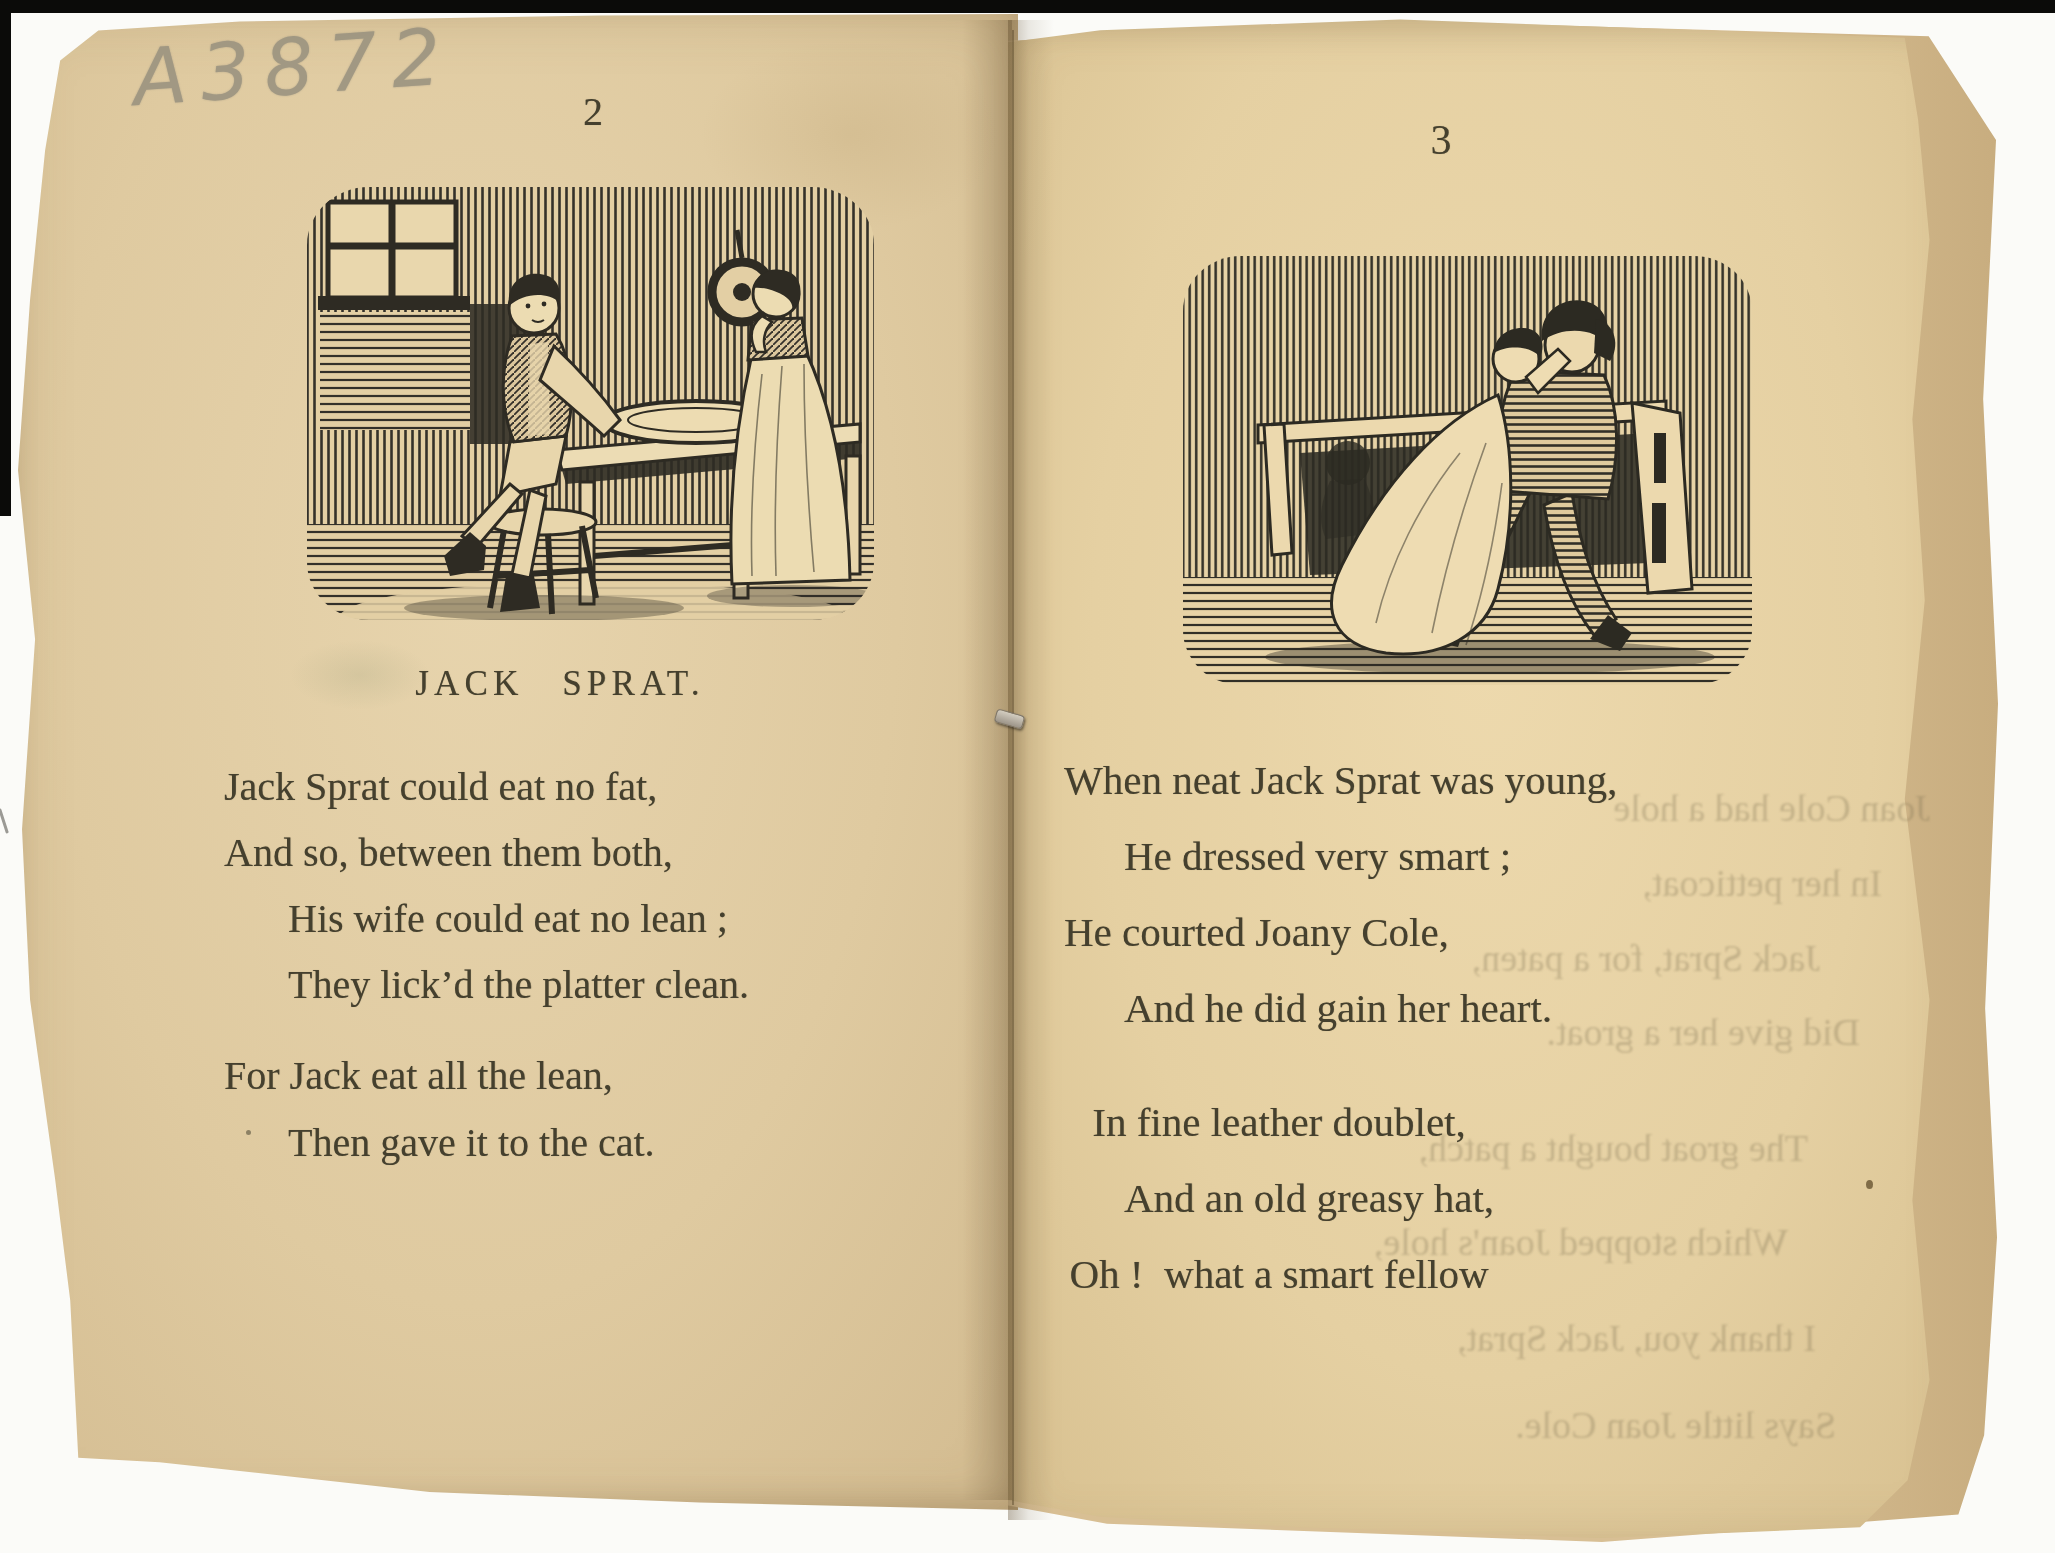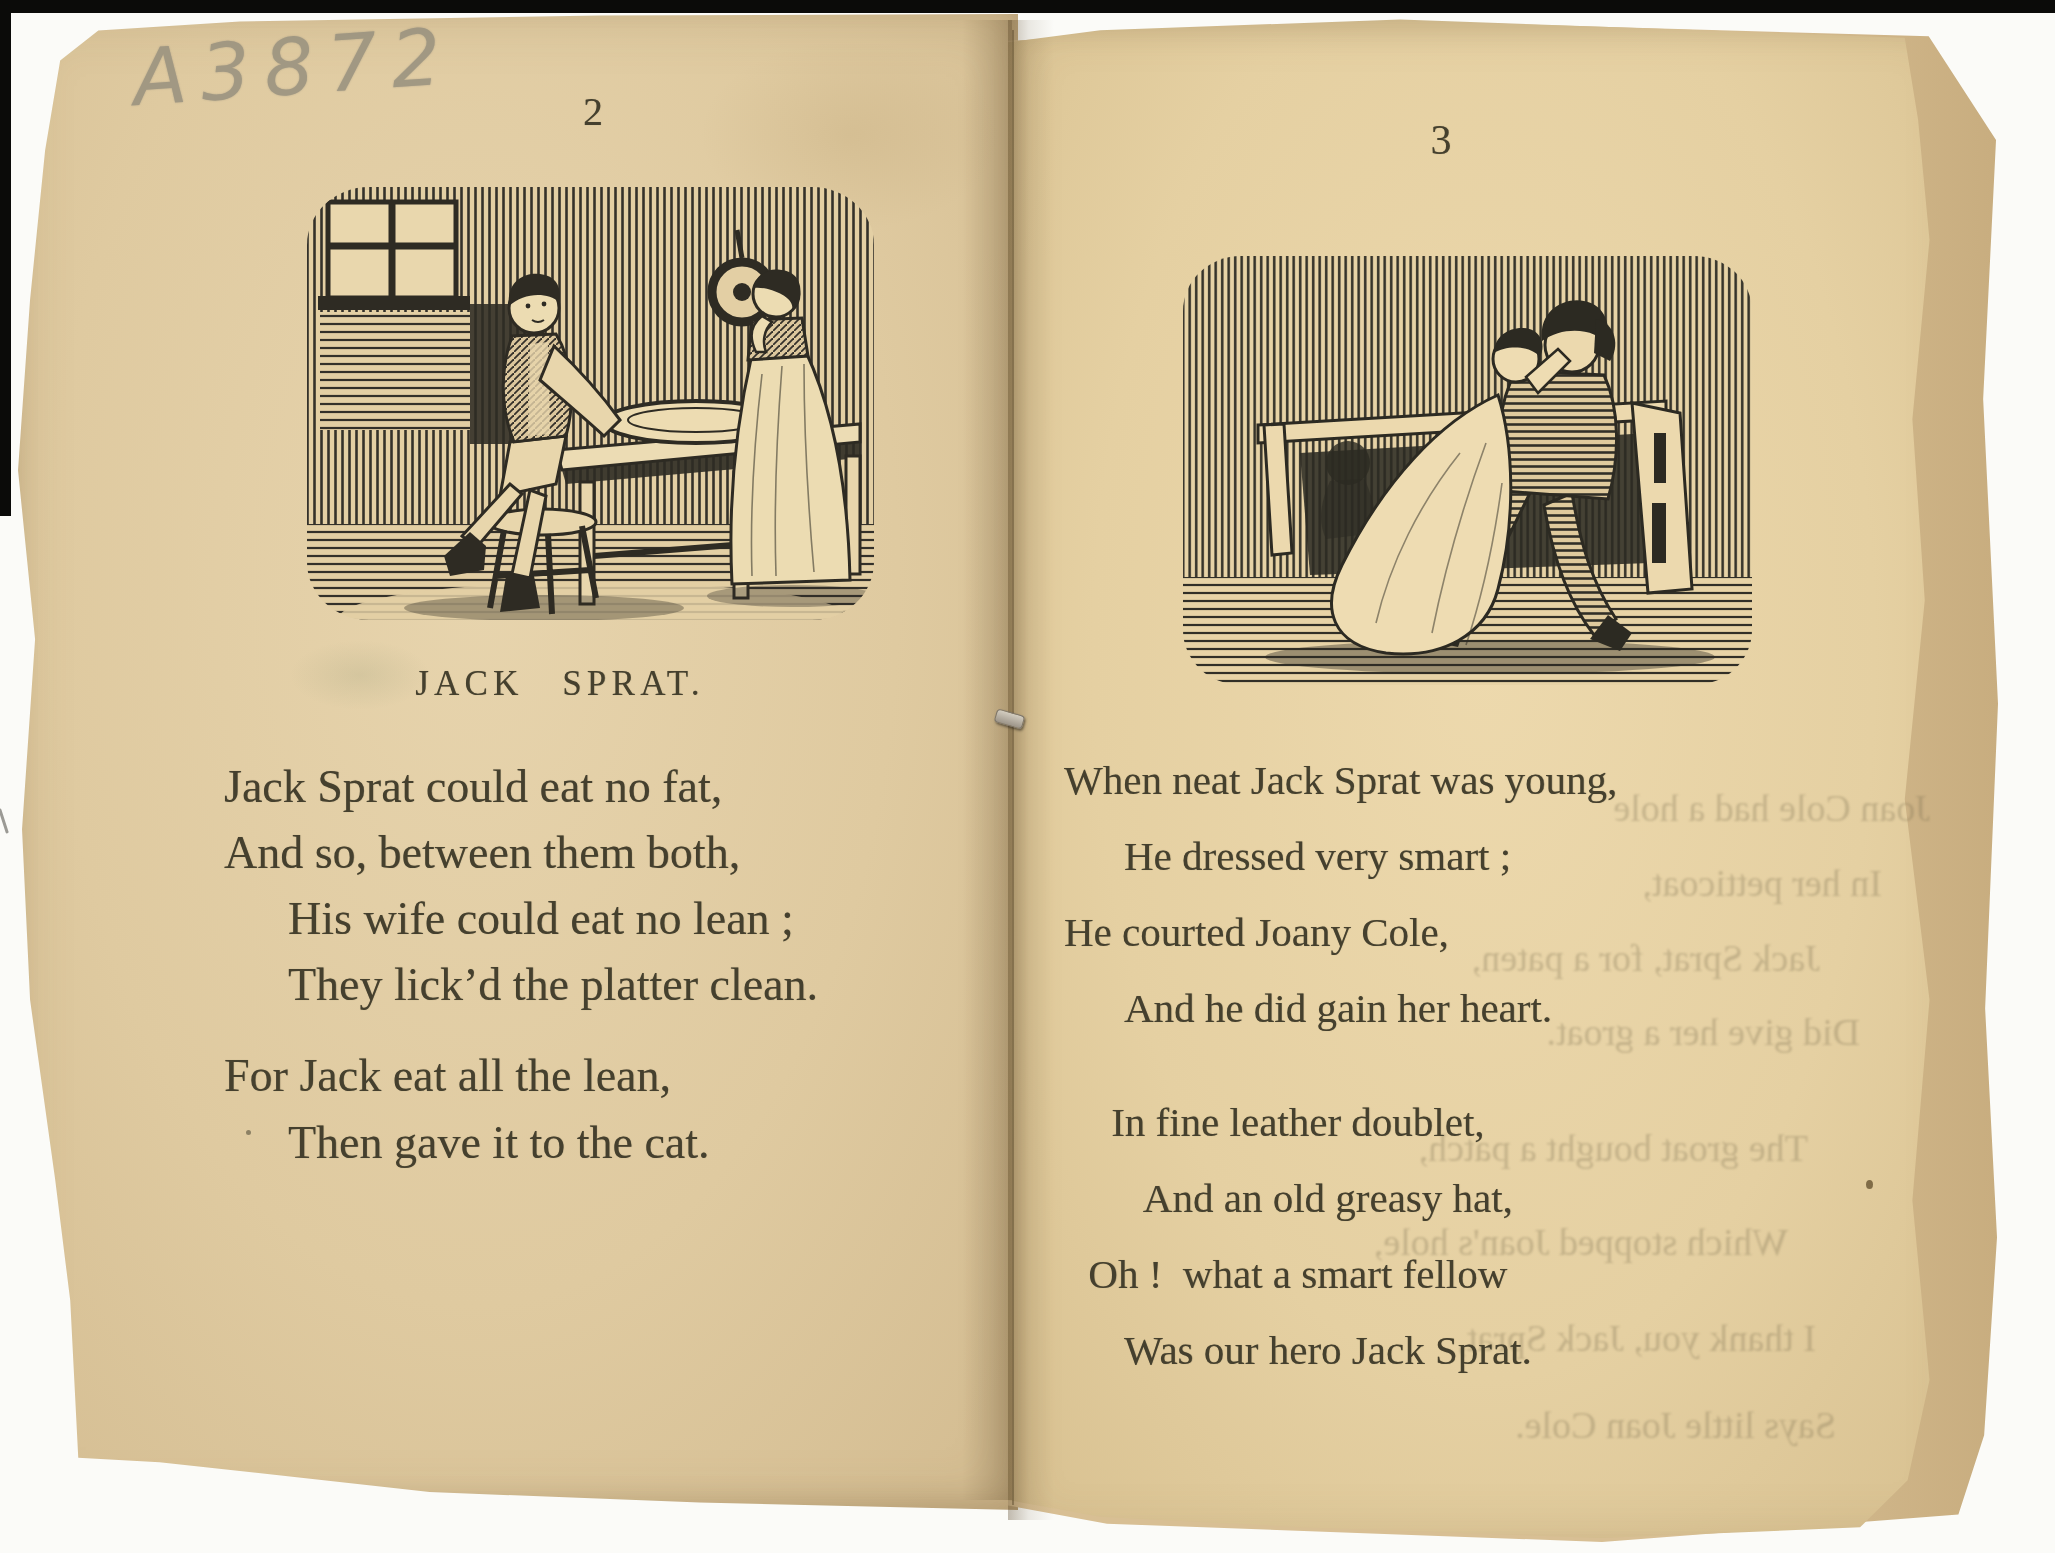--- a/index.html
+++ b/index.html
@@ -54,21 +54,21 @@
   .ink{color:#45402e;text-shadow:.3px .3px .7px rgba(60,55,38,.45);}
   .pencil-mark{position:absolute;left:133px;top:22px;z-index:6;
     font-family:"DejaVu Sans",sans-serif;font-style:italic;font-size:78px;
     color:#97907e;letter-spacing:14px;transform:rotate(-4deg);opacity:.85;
     text-shadow:0 0 2px rgba(150,143,125,.7);}
   .pagenum{position:absolute;z-index:6;font-size:40px;}
   .pagenum-2{left:558px;top:88px;width:70px;text-align:center;}
   .pagenum-3{left:1406px;top:116px;width:70px;text-align:center;font-size:42px;}
   .poem-title{position:absolute;left:230px;top:664px;width:660px;z-index:6;text-align:center;
     font-size:35px;letter-spacing:.15em;word-spacing:.7em;}
-  .stanza{position:absolute;z-index:6;font-size:46px;}
+  .stanza{position:absolute;z-index:6;font-size:40px;}
   .stanza .line{white-space:pre;}
   .stanza .indent{padding-left:64px;}
   .stanza-l1{left:224px;top:754px;line-height:66px;}
   .stanza-l2{left:224px;top:1042px;line-height:67px;}
   .stanza-r1{left:1064px;top:742px;line-height:76px;font-size:41px;}
   .stanza-r2{left:1064px;top:1084px;line-height:76px;font-size:41px;text-align:center;}
   .stanza-r1 .indent,.stanza-r2 .indent{padding-left:60px;}
 
   .ghost{position:absolute;z-index:5;width:452px;font-size:38px;white-space:pre;
     color:rgba(125,112,80,.32);transform:scaleX(-1);filter:blur(1.3px);}
@@ -248,21 +248,20 @@
   <div class="stanza stanza-r1 ink">
     <div class="line">When neat Jack Sprat was young,</div>
     <div class="line indent">He dressed very smart ;</div>
     <div class="line">He courted Joany Cole,</div>
     <div class="line indent">And he did gain her heart.</div>
   </div>
   <div class="stanza stanza-r2 ink">
     <div class="line">In fine leather doublet,</div>
     <div class="line indent">And an old greasy hat,</div>
     <div class="line">Oh !  what a smart fellow</div>
-    <div class="line indent">Was our hero Jack Sprat.</div>
   </div>
 
   <div class="ghost" style="left:1478px;top:786px;">Joan Cole had a hole</div>
   <div class="ghost" style="left:1430px;top:861px;">In her petticoat,</div>
   <div class="ghost" style="left:1368px;top:936px;">Jack Sprat, for a paten,</div>
   <div class="ghost" style="left:1408px;top:1010px;">Did give her a groat.</div>
   <div class="ghost" style="left:1356px;top:1126px;">The groat bought a patch,</div>
   <div class="ghost" style="left:1336px;top:1220px;">Which stopped Joan's hole,</div>
   <div class="ghost" style="left:1364px;top:1316px;">I thank you, Jack Sprat,</div>
   <div class="ghost" style="left:1384px;top:1403px;">Says little Joan Cole.</div>

